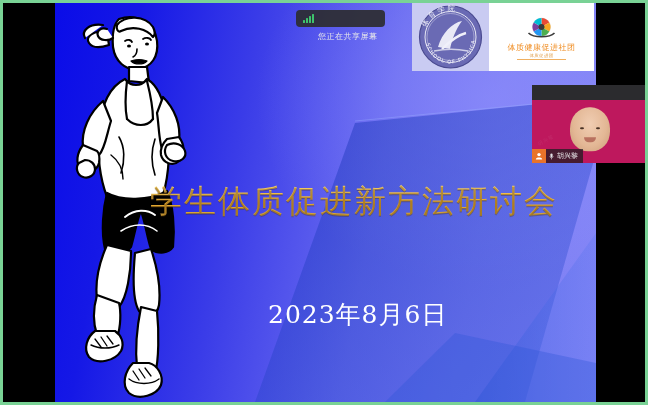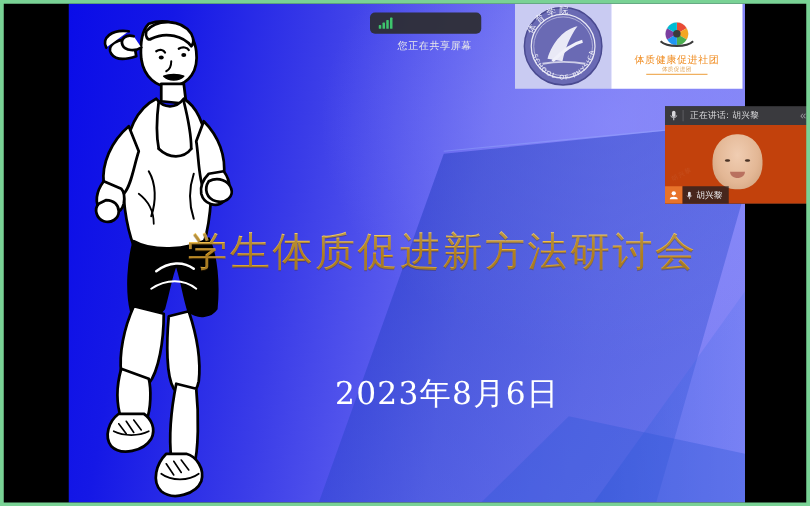--- a/index.html
+++ b/index.html
@@ -120,21 +120,21 @@
     font-size:7px;color:#dcdcde;white-space:nowrap;letter-spacing:.2px;
     border-left:1px solid #56565b;padding-left:5px;height:9px;line-height:9px;
     font-family:"DejaVu Sans","Liberation Sans",sans-serif;
   }
   #video-panel .vp-collapse{
     position:absolute;right:3px;top:2px;
     font-size:9px;color:#9a9a9f;line-height:11px;
   }
   #video-panel .vp-body{
     position:absolute;left:0;top:15px;right:0;bottom:0;
-    background:#c2410c;
+    background:#be185d;
   }
   #video-panel .avatar{
     position:absolute;left:50%;top:50%;transform:translate(-50%,-56%);
     width:40px;height:44px;border-radius:48% 48% 45% 45%;
     background:radial-gradient(ellipse at 50% 38%, #f0cdb2 0%, #e3b795 58%, #c99b77 100%);
     overflow:hidden;
   }
   #video-panel .avatar .eye{
     position:absolute;width:4px;height:2.5px;border-radius:50%;
     background:#4a3326;top:20px;
@@ -346,31 +346,20 @@
     <span class="bars">
       <i></i>
         <i></i>
         <i></i>
         <i></i>
     </span>
     <span class="label">您正在共享屏幕</span>
   </div>
 
   <div id="video-panel">
-    <div class="vp-top">
-      <span class="vp-mic">
-        <svg width="6" height="9" viewBox="0 0 6 9">
-          <rect x="1.6" y="0.5" width="2.8" height="5" rx="1.4" fill="#d8d8dc"></rect>
-          <path d="M0.6 4.4 C0.6 6.4 5.4 6.4 5.4 4.4" fill="none" stroke="#d8d8dc" stroke-width=".8"></path>
-          <rect x="2.6" y="6.2" width="0.8" height="2" fill="#d8d8dc"></rect>
-        </svg>
-      </span>
-      <span class="vp-speaking">正在讲话: 胡兴黎</span>
-      <span class="vp-collapse">«</span>
-    </div>
 
     <div class="vp-body">
       <div class="watermark">胡兴黎</div>
       <div class="avatar">
         <span class="eye l"></span>
         <span class="eye r"></span>
         <span class="mouth"></span>
       </div>
       <div class="vp-name">
         <span class="vp-badge">

